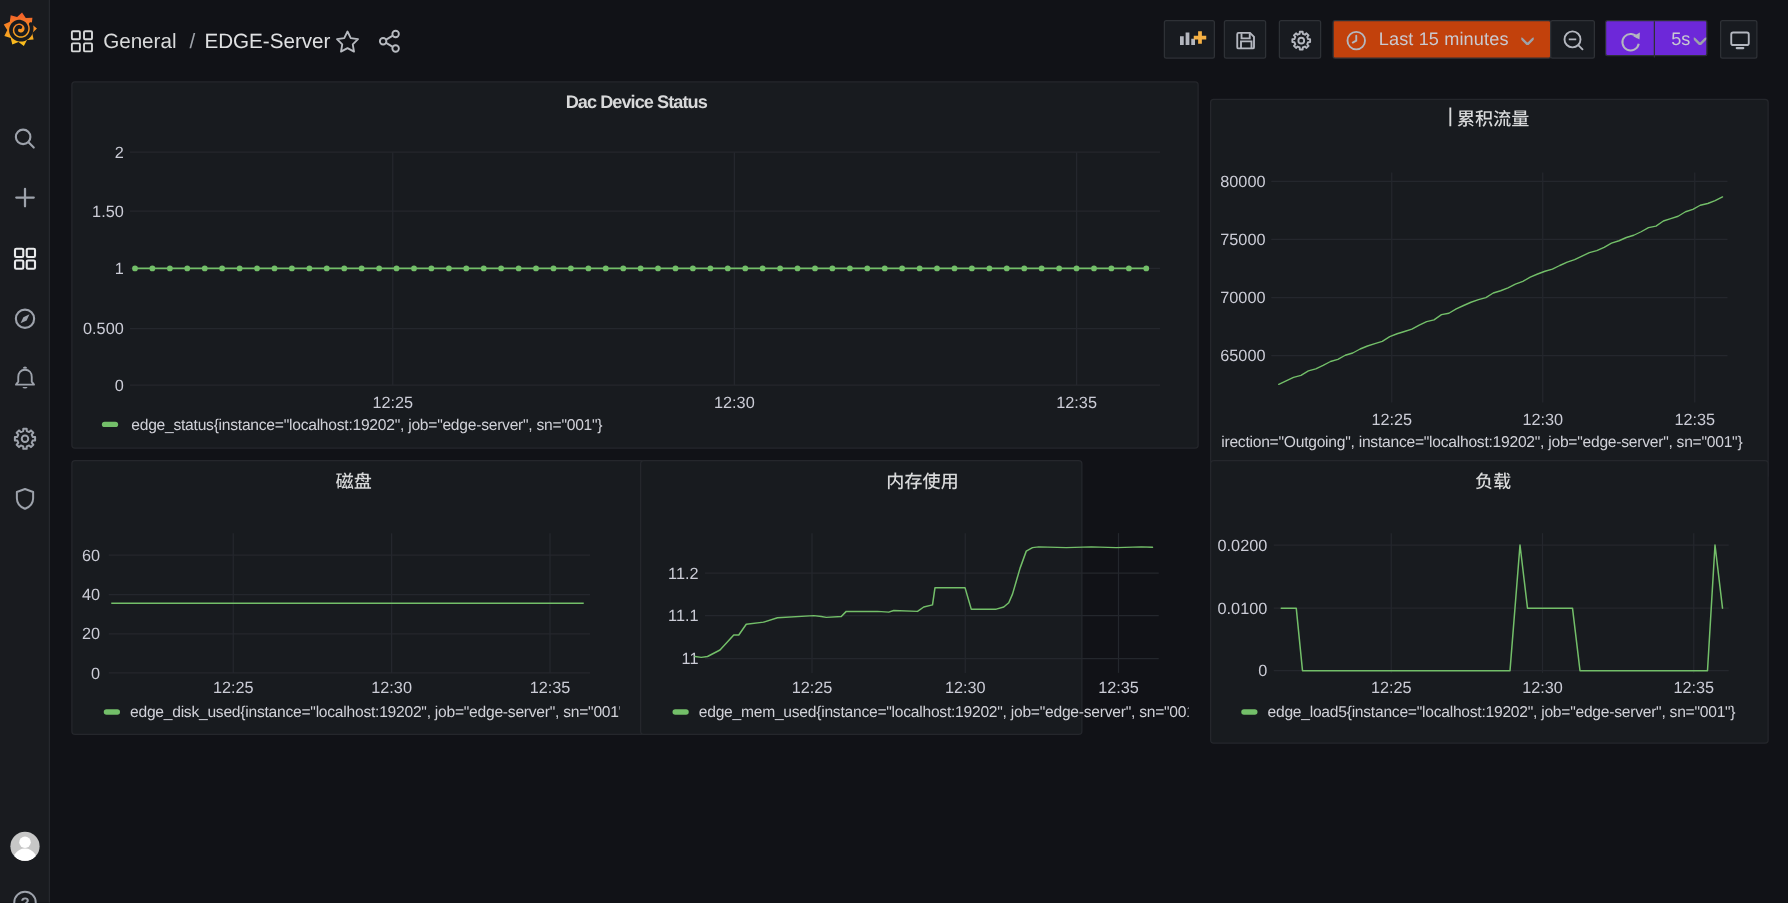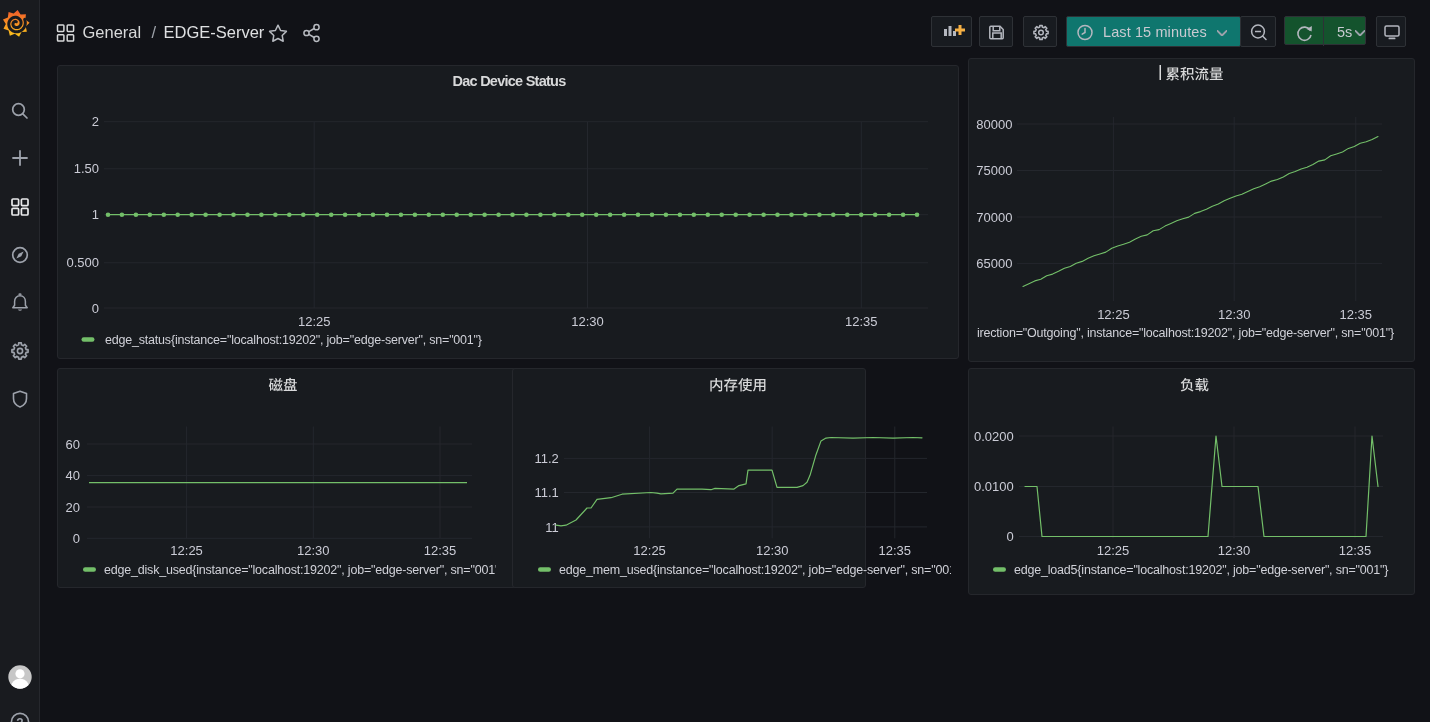--- a/index.html
+++ b/index.html
@@ -99,38 +99,38 @@
       </svg>
     </div>
     <div style="position:absolute;left:1023px;top:16px;width:34px;height:31px;background:#181b20;border:1px solid #2e3136;border-radius:2px;box-sizing:border-box;">
       <svg width="34" height="29" viewBox="0 0 34 29" style="position:absolute;left:0px;top:0px">
         <g transform="translate(17,15.5)">
           <path d="M-1.18,-7.10 L1.18,-7.10 L1.26,-5.46 L2.96,-4.75 L4.19,-5.86 L5.86,-4.19 L4.75,-2.96 L5.46,-1.26 L7.10,-1.18 L7.10,1.18 L5.46,1.26 L4.75,2.96 L5.86,4.19 L4.19,5.86 L2.96,4.75 L1.26,5.46 L1.18,7.10 L-1.18,7.10 L-1.26,5.46 L-2.96,4.75 L-4.19,5.86 L-5.86,4.19 L-4.75,2.96 L-5.46,1.26 L-7.10,1.18 L-7.10,-1.18 L-5.46,-1.26 L-4.75,-2.96 L-5.86,-4.19 L-4.19,-5.86 L-2.96,-4.75 L-1.26,-5.46 Z" fill="none" stroke="#b4b7bf" stroke-width="1.5" stroke-linejoin="round"></path>
           <circle cx="0" cy="0" r="2.3" fill="none" stroke="#b4b7bf" stroke-width="1.5"></circle>
         </g>
       </svg>
     </div>
-    <div style="position:absolute;left:1066px;top:16px;width:175px;height:31px;background:#0f766e;border:1px solid #2e3136;border-radius:2px;box-sizing:border-box;text-align:center;">
+    <div style="position:absolute;left:1066px;top:16px;width:175px;height:31px;background:#c2410c;border:1px solid #2e3136;border-radius:2px;box-sizing:border-box;text-align:center;">
       <svg width="34" height="31" viewBox="0 0 34 31" style="position:absolute;left:0px;top:0px">
         <circle cx="18" cy="15.5" r="7" fill="none" stroke="#b4b7bf" stroke-width="1.5"></circle>
         <path d="M18,11.5 v4 l-2.8,1.6" fill="none" stroke="#b4b7bf" stroke-width="1.5" stroke-linecap="round"></path>
       </svg>
       <span style="position:absolute;left:36px;top:6.5px;font:500 14.5px 'Liberation Sans',sans-serif;color:#c9cad1;letter-spacing:0.1px">Last 15 minutes</span>
       <svg width="10" height="6" viewBox="0 0 8.8 4.4" style="position:absolute;left:150px;top:13px">
         <path d="M0,0 l4.4,4.4 4.4,-4.4" fill="none" stroke="#9da2ab" stroke-width="1.7" stroke-linecap="round" stroke-linejoin="round"></path>
       </svg>
     </div>
     <div style="position:absolute;left:1240px;top:16px;width:36px;height:31px;background:#181b20;border:1px solid #2e3136;border-radius:2px;box-sizing:border-box;">
       <svg width="36" height="29" viewBox="0 0 36 29" style="position:absolute;left:0px;top:0px">
         <circle cx="17" cy="14.5" r="6.4" fill="none" stroke="#b4b7bf" stroke-width="1.5"></circle>
         <line x1="14" y1="14.5" x2="20" y2="14.5" stroke="#b4b7bf" stroke-width="1.5"></line>
         <line x1="21.8" y1="19.3" x2="25" y2="22.5" stroke="#b4b7bf" stroke-width="1.5" stroke-linecap="round"></line>
       </svg>
     </div>
-    <div style="position:absolute;left:1284px;top:16px;width:82px;height:29px;background:#14532d;border:1px solid #2e3136;border-radius:2px;box-sizing:border-box;">
+    <div style="position:absolute;left:1284px;top:16px;width:82px;height:29px;background:#6d28d9;border:1px solid #2e3136;border-radius:2px;box-sizing:border-box;">
       <svg width="38" height="29" viewBox="0 0 38 29" style="position:absolute;left:0px;top:0px">
         <g fill="none" stroke="#b4b7bf" stroke-width="1.6">
           <path d="M25.1,13.2 a6.6,6.6 0 1 0 0.9,4.8"></path>
         </g>
         <path d="M26.9,9.0 l-0.3,5.6 -5.0,-2.6 Z" fill="#b4b7bf"></path>
       </svg>
       <span style="position:absolute;left:52px;top:6.5px;font:500 14.5px 'Liberation Sans',sans-serif;color:#c9cad1">5s</span>
       <svg width="10" height="6" viewBox="0 0 8.8 4.4" style="position:absolute;left:70px;top:13px">
         <path d="M0,0 l4.4,4.4 4.4,-4.4" fill="none" stroke="#9da2ab" stroke-width="1.7" stroke-linecap="round" stroke-linejoin="round"></path>
       </svg>
@@ -226,21 +226,21 @@
       <circle cx="817.2" cy="148.7" r="2.3" fill="#73bf69"></circle>
       <circle cx="831.1" cy="148.7" r="2.3" fill="#73bf69"></circle>
       <circle cx="845.1" cy="148.7" r="2.3" fill="#73bf69"></circle>
       <circle cx="859.0" cy="148.7" r="2.3" fill="#73bf69"></circle>
       <rect x="23.5" y="271.3" width="13" height="4.4" rx="2.2" fill="#73bf69"></rect>
       <g clip-path="url(#c1)">
         <text x="47.0" y="277.9" font-family="Liberation Sans, sans-serif" font-size="12.5" fill="#d0d1d8" text-anchor="start" font-weight="400" letter-spacing="-0.2">edge_status{instance="localhost:19202", job="edge-server", sn="001"}</text>
       </g>
     </svg>
   </div>
-<div class="panel" style="left:968px;top:58px;width:447px;height:304px">
+<div class="panel" style="left:968px;top:79px;width:447px;height:304px">
     <svg width="447" height="294" viewBox="0 0 447 294" style="position:absolute;left:0;top:0">
       <defs>
         <clipPath id="c2">
           <rect x="0" y="0" width="439" height="294"></rect>
         </clipPath>
       </defs>
       <path transform="translate(196.5,20.2) scale(0.014500,-0.014500)" d="M618 76C701 35 806 -28 858 -70L931 -15C875 28 767 88 687 125ZM269 125C212 78 121 29 40 -3C61 -17 96 -48 113 -66C190 -28 288 33 354 89ZM224 601H451V531H224ZM543 601H779V531H543ZM224 738H451V670H224ZM543 738H779V670H543ZM169 289C188 297 217 302 382 313C315 282 258 260 229 250C171 230 131 217 95 214C104 191 116 150 119 133C150 144 191 148 454 160V14C454 3 450 0 437 0C422 -1 374 -1 327 0C341 -23 355 -59 360 -85C427 -85 474 -84 508 -71C543 -57 552 -35 552 11V165L798 177C818 155 835 135 848 117L919 171C878 224 797 301 725 352L657 306C680 288 705 268 728 246L370 232C488 277 607 332 724 400L654 456C618 433 579 411 540 390L337 379C380 402 424 429 466 458H873V812H135V458H330C281 426 234 401 214 393C186 380 164 372 144 369C152 347 165 306 169 289Z" fill="#d8d9da"></path>
       <path transform="translate(211.0,20.2) scale(0.014500,-0.014500)" d="M751 200C802 112 856 -4 876 -77L966 -40C944 33 887 146 834 231ZM549 228C522 129 473 33 409 -28C433 -41 472 -68 489 -83C553 -14 611 94 643 207ZM572 686H826V409H572ZM482 777V318H921V777ZM393 837C305 802 159 772 32 755C42 733 54 701 58 681C108 686 161 694 214 703V559H42V471H199C158 364 91 243 27 175C43 150 66 111 76 84C125 143 174 232 214 325V-85H305V356C340 305 381 242 399 208L454 287C433 314 337 421 305 452V471H454V559H305V721C356 732 405 745 446 760Z" fill="#d8d9da"></path>
       <path transform="translate(225.5,20.2) scale(0.014500,-0.014500)" d="M572 359V-41H655V359ZM398 359V261C398 172 385 64 265 -18C287 -32 318 -61 332 -80C467 16 483 149 483 258V359ZM745 359V51C745 -13 751 -31 767 -46C782 -61 806 -67 827 -67C839 -67 864 -67 878 -67C895 -67 917 -63 929 -55C944 -46 953 -33 959 -13C964 6 968 58 969 103C948 110 920 124 904 138C903 92 902 55 901 39C898 24 896 16 892 13C888 10 881 9 874 9C867 9 857 9 851 9C845 9 840 10 837 13C833 17 833 27 833 45V359ZM80 764C141 730 217 677 254 640L310 715C272 753 194 801 133 832ZM36 488C101 459 181 412 220 377L273 456C232 490 150 533 86 558ZM58 -8 138 -72C198 23 265 144 318 249L248 312C190 197 111 68 58 -8ZM555 824C569 792 584 752 595 718H321V633H506C467 583 420 526 403 509C383 491 351 484 331 480C338 459 350 413 354 391C387 404 436 407 833 435C852 409 867 385 878 366L955 415C919 474 843 565 782 630L711 588C732 564 754 537 776 510L504 494C538 536 578 587 613 633H946V718H693C682 756 661 806 642 845Z" fill="#d8d9da"></path>
       <path transform="translate(240.0,20.2) scale(0.014500,-0.014500)" d="M266 666H728V619H266ZM266 761H728V715H266ZM175 813V568H823V813ZM49 530V461H953V530ZM246 270H453V223H246ZM545 270H757V223H545ZM246 368H453V321H246ZM545 368H757V321H545ZM46 11V-60H957V11H545V60H871V123H545V169H851V422H157V169H453V123H132V60H453V11Z" fill="#d8d9da"></path>

